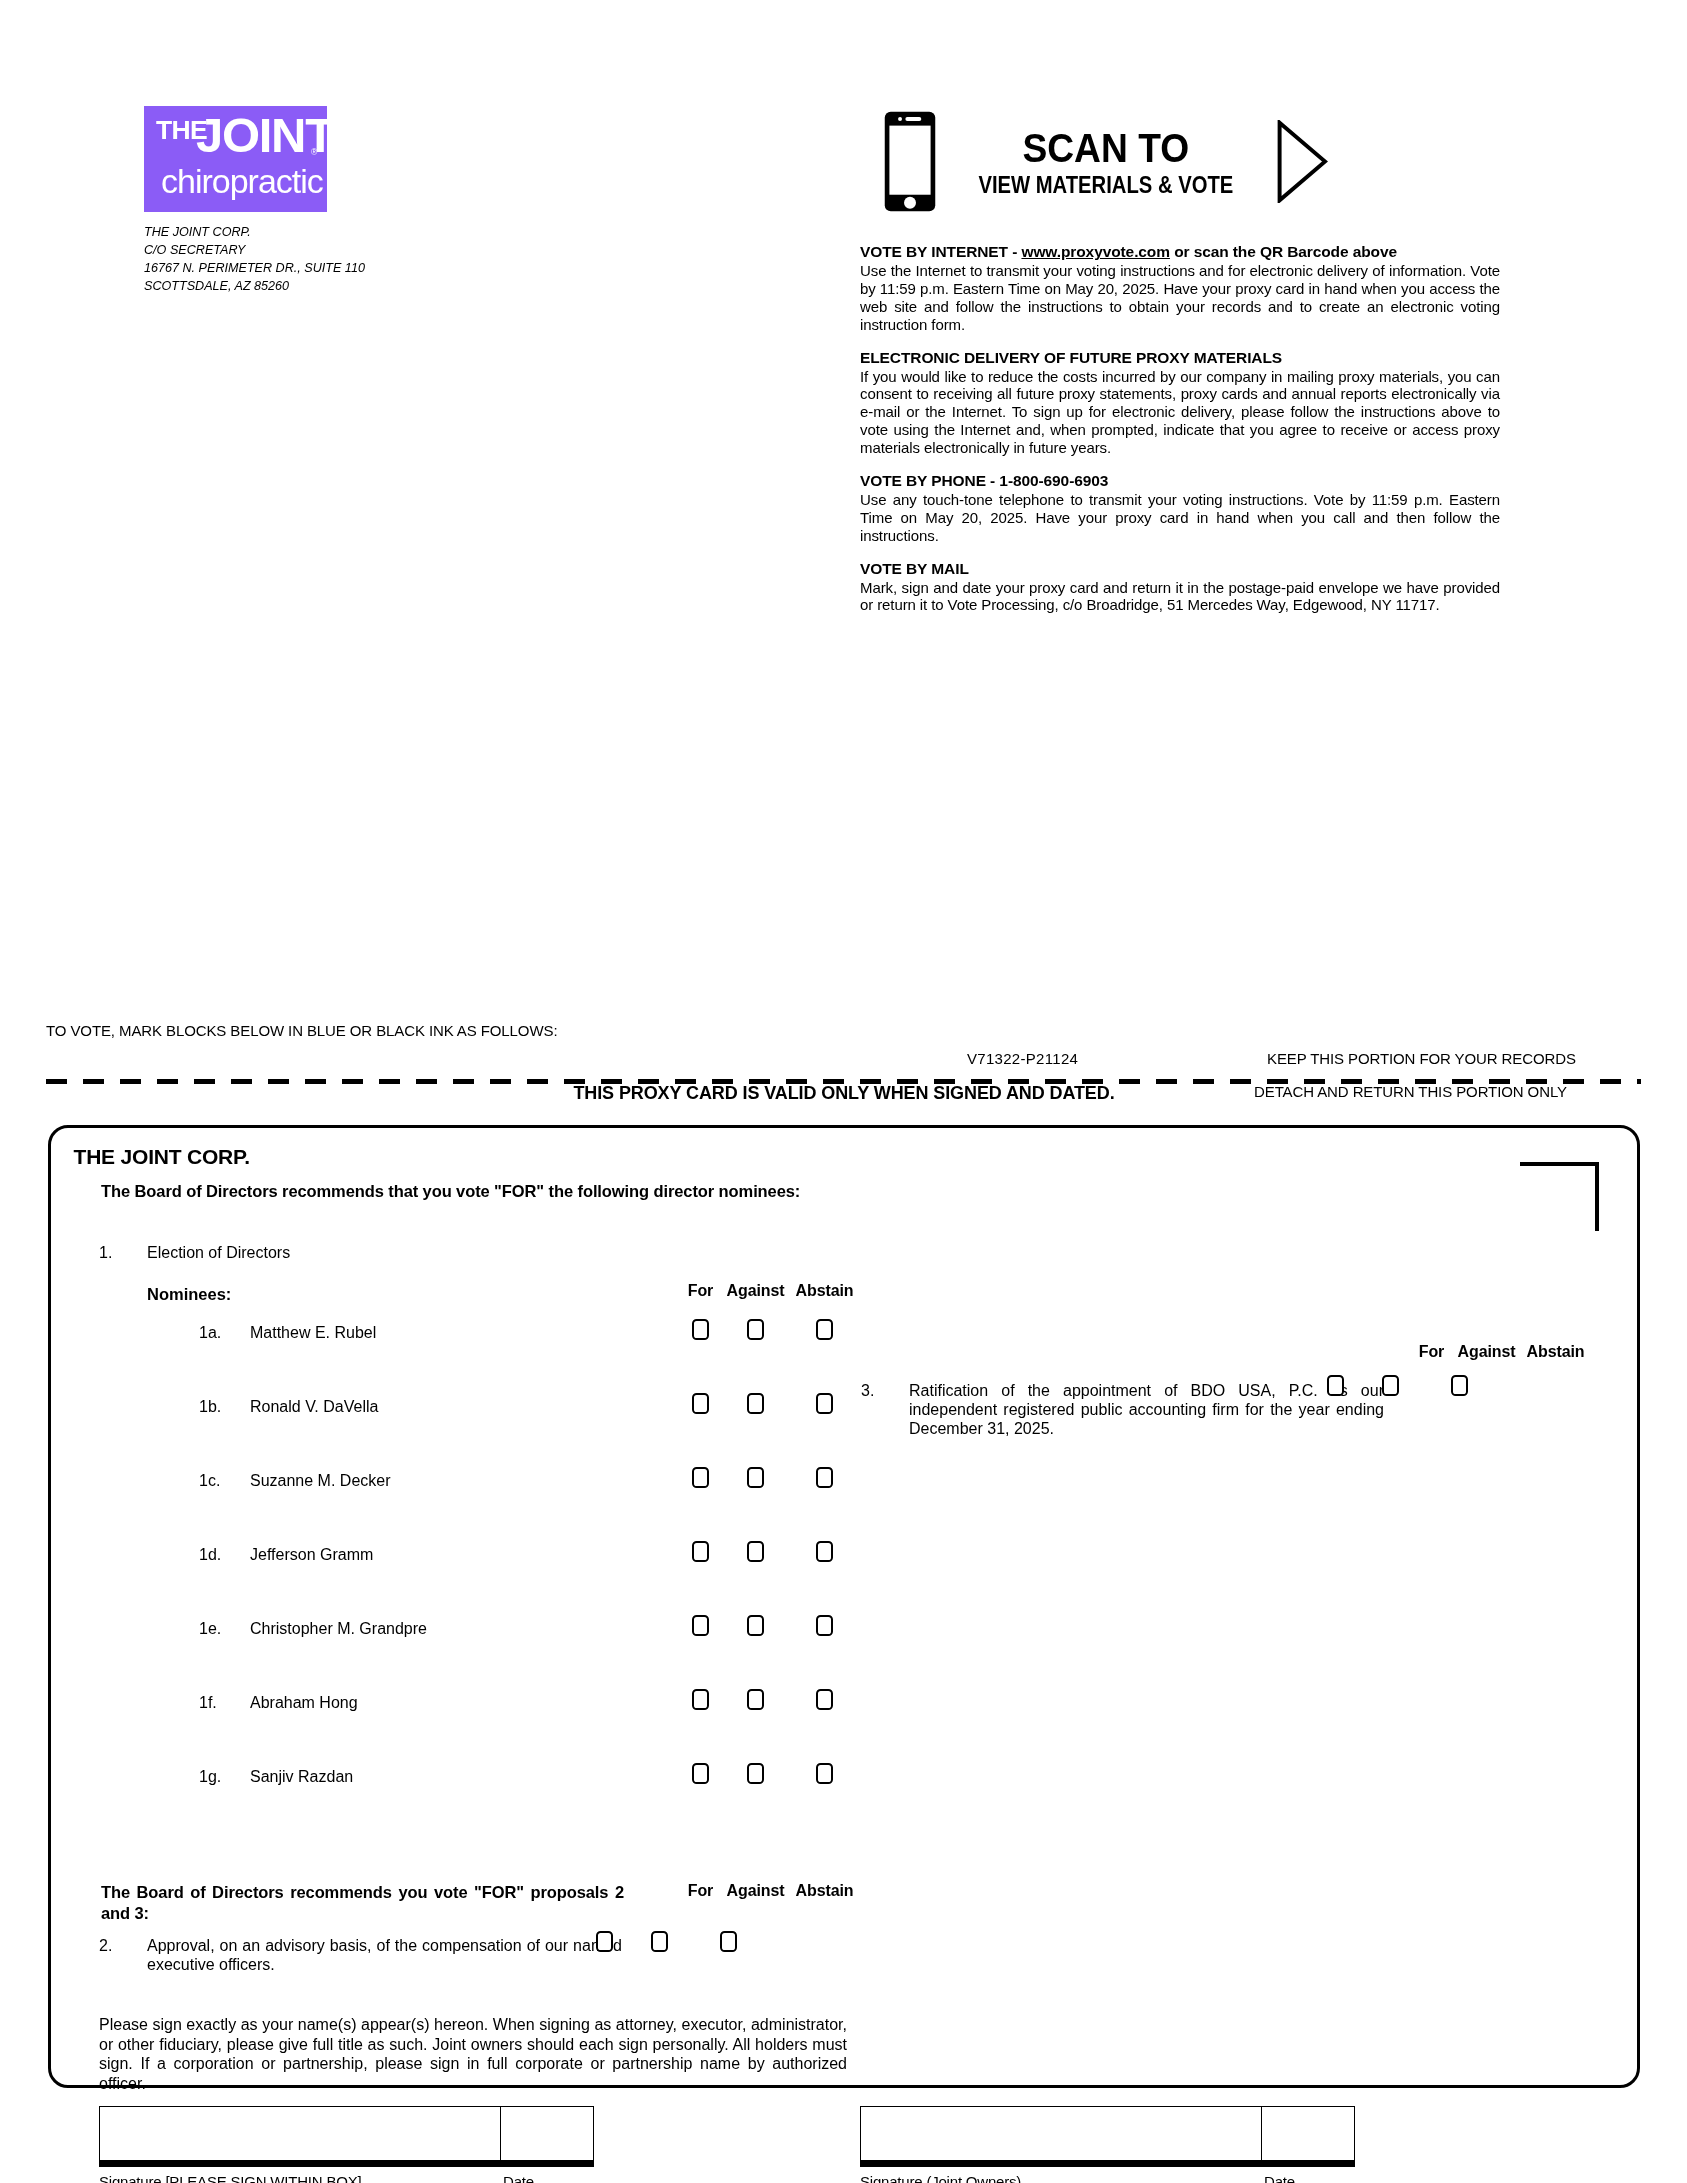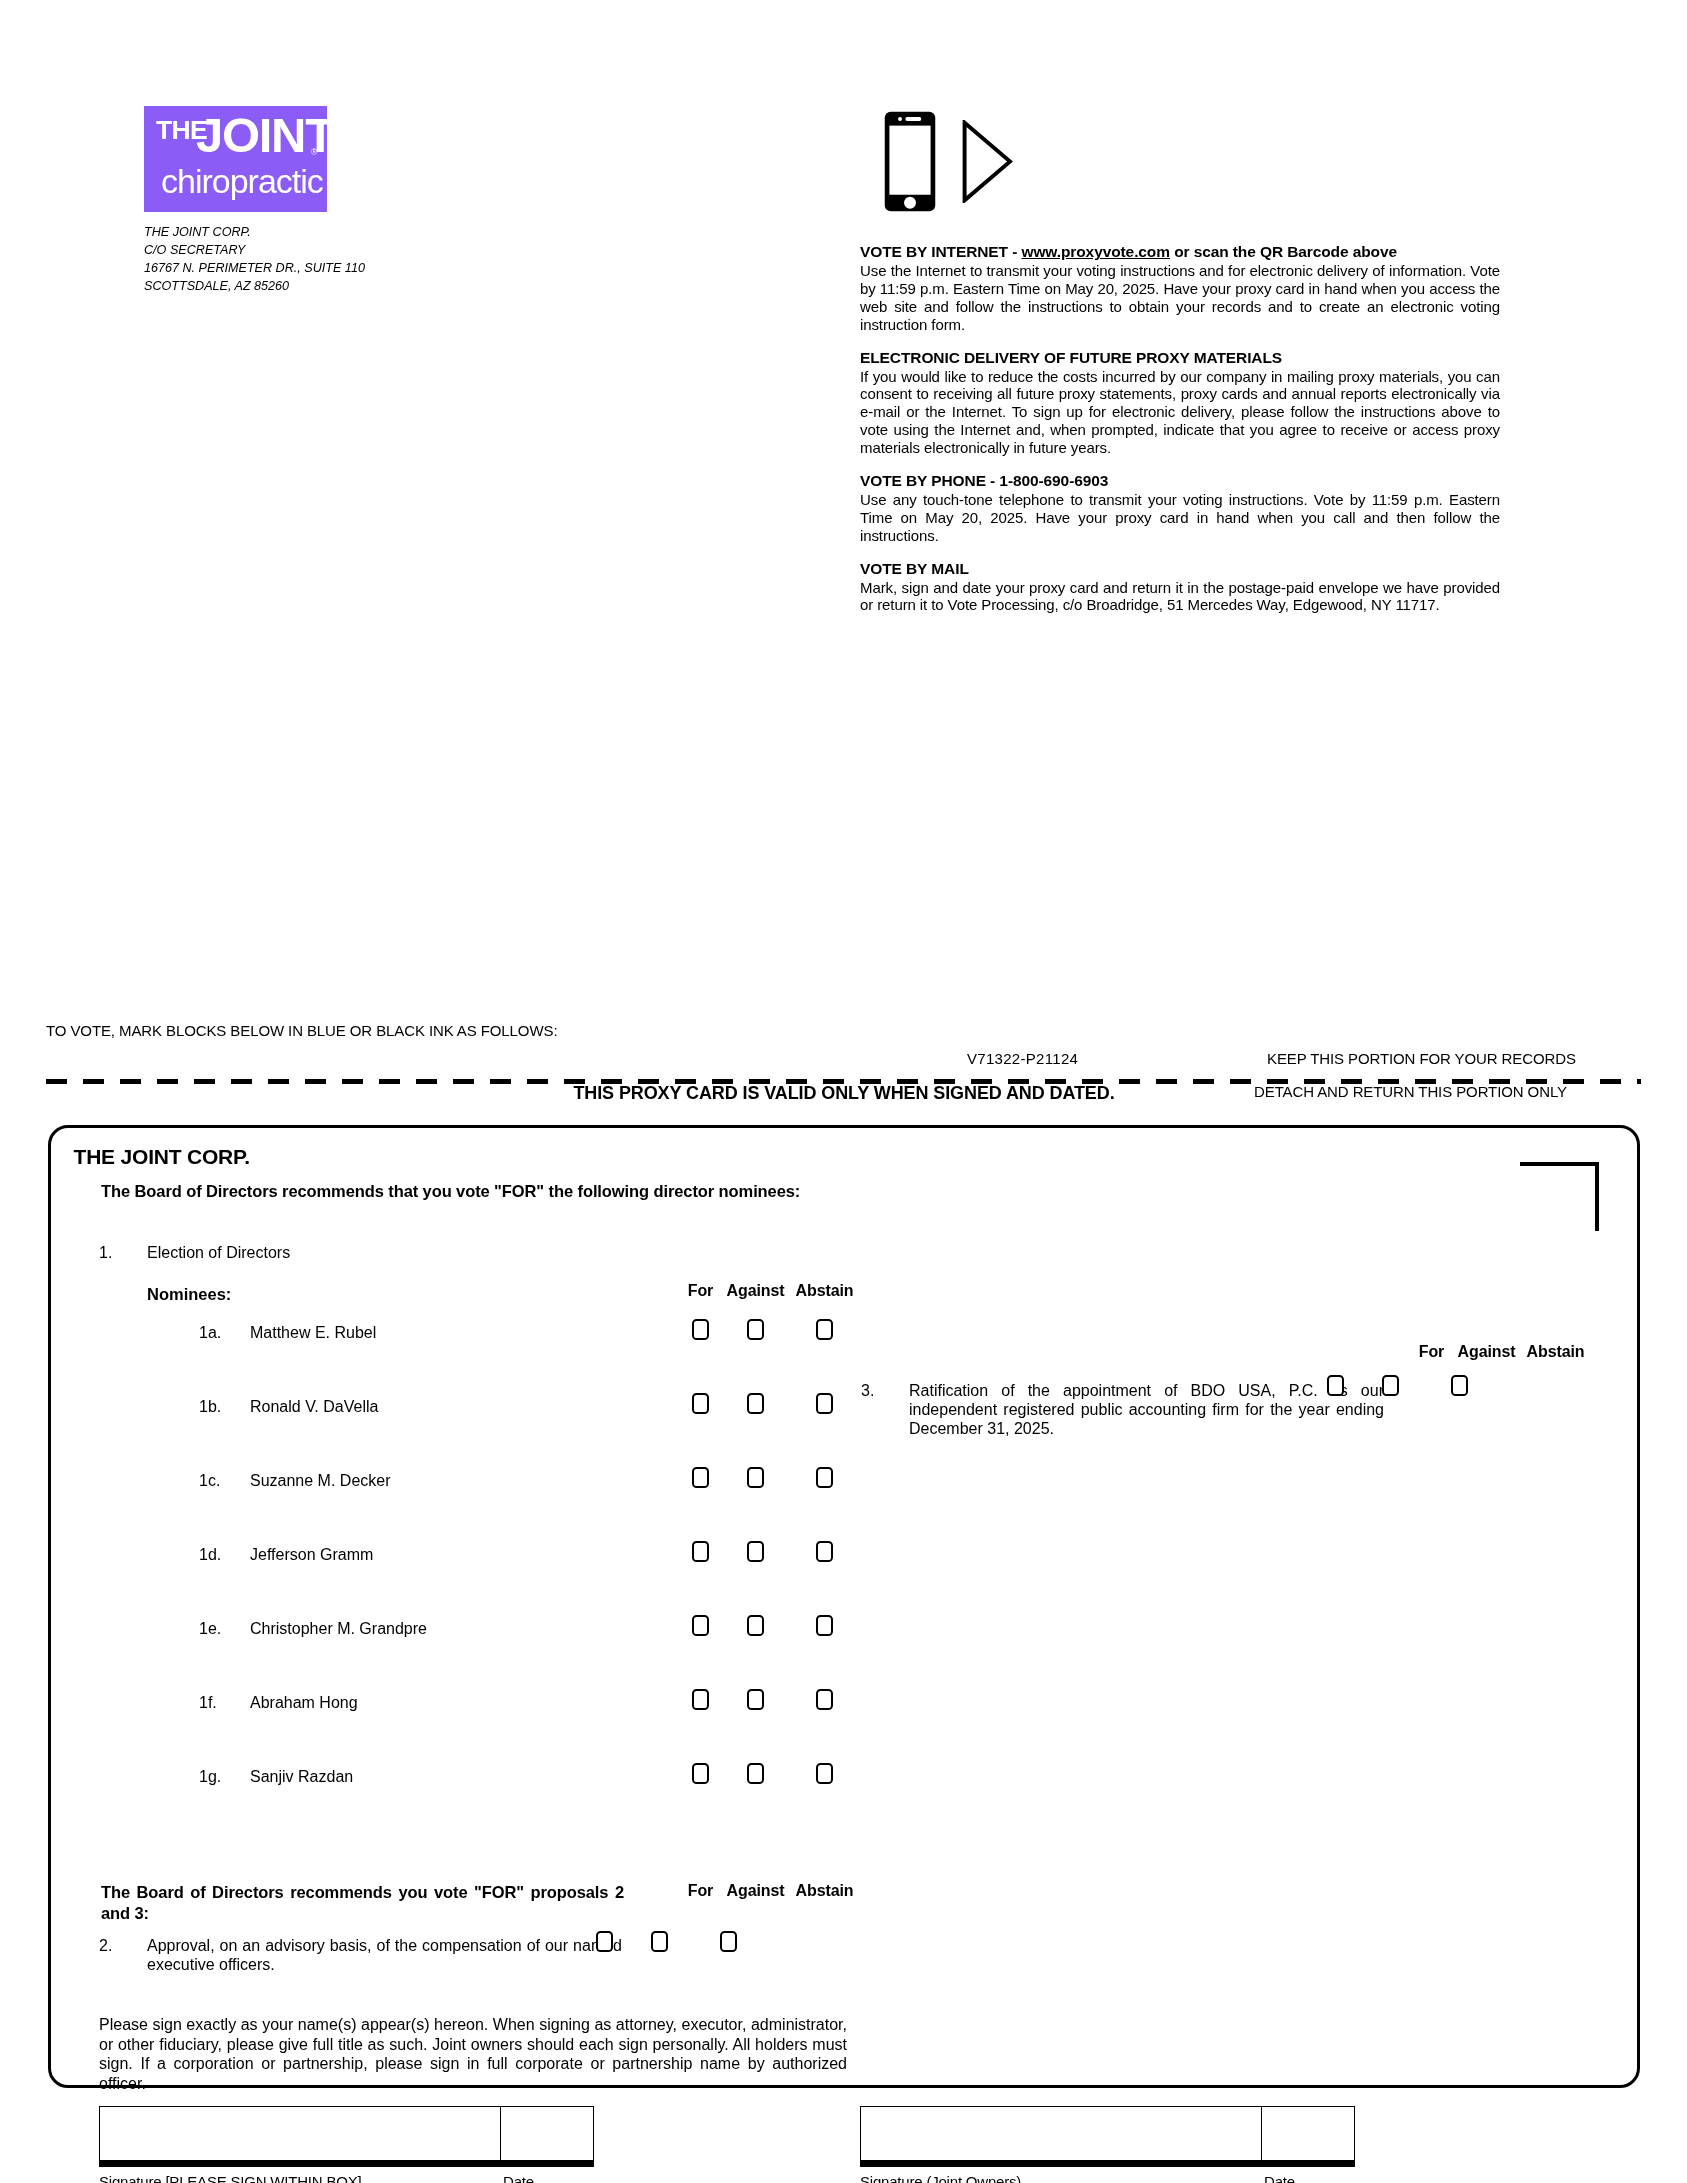--- a/index.html
+++ b/index.html
@@ -444,20 +444,24 @@
   <div class="scan-banner">
     <div class="phone-icon">
       <svg width="52" height="101" viewBox="0 0 78 152">
         <rect x="1" y="1" width="76" height="150" rx="9" ry="9" fill="#000"></rect>
         <rect x="8" y="22" width="62" height="104" fill="#fff"></rect>
         <circle cx="39" cy="138" r="9" fill="#fff"></circle>
         <circle cx="24" cy="12" r="3" fill="#fff"></circle>
         <rect x="32" y="9" width="24" height="6" rx="3" fill="#fff"></rect>
       </svg>
     </div>
+    <div class="scan-text">
+      <div class="scan-to">SCAN TO</div>
+      <div class="scan-sub">VIEW MATERIALS &amp; VOTE</div>
+    </div>
     <div class="triangle-icon">
       <svg width="52" height="83" viewBox="0 0 78 126">
         <polygon points="5,4 74,63 5,122" fill="none" stroke="#000" stroke-width="6"></polygon>
       </svg>
     </div>
   </div>
 
   <div class="instructions">
 
     <div class="blk">

